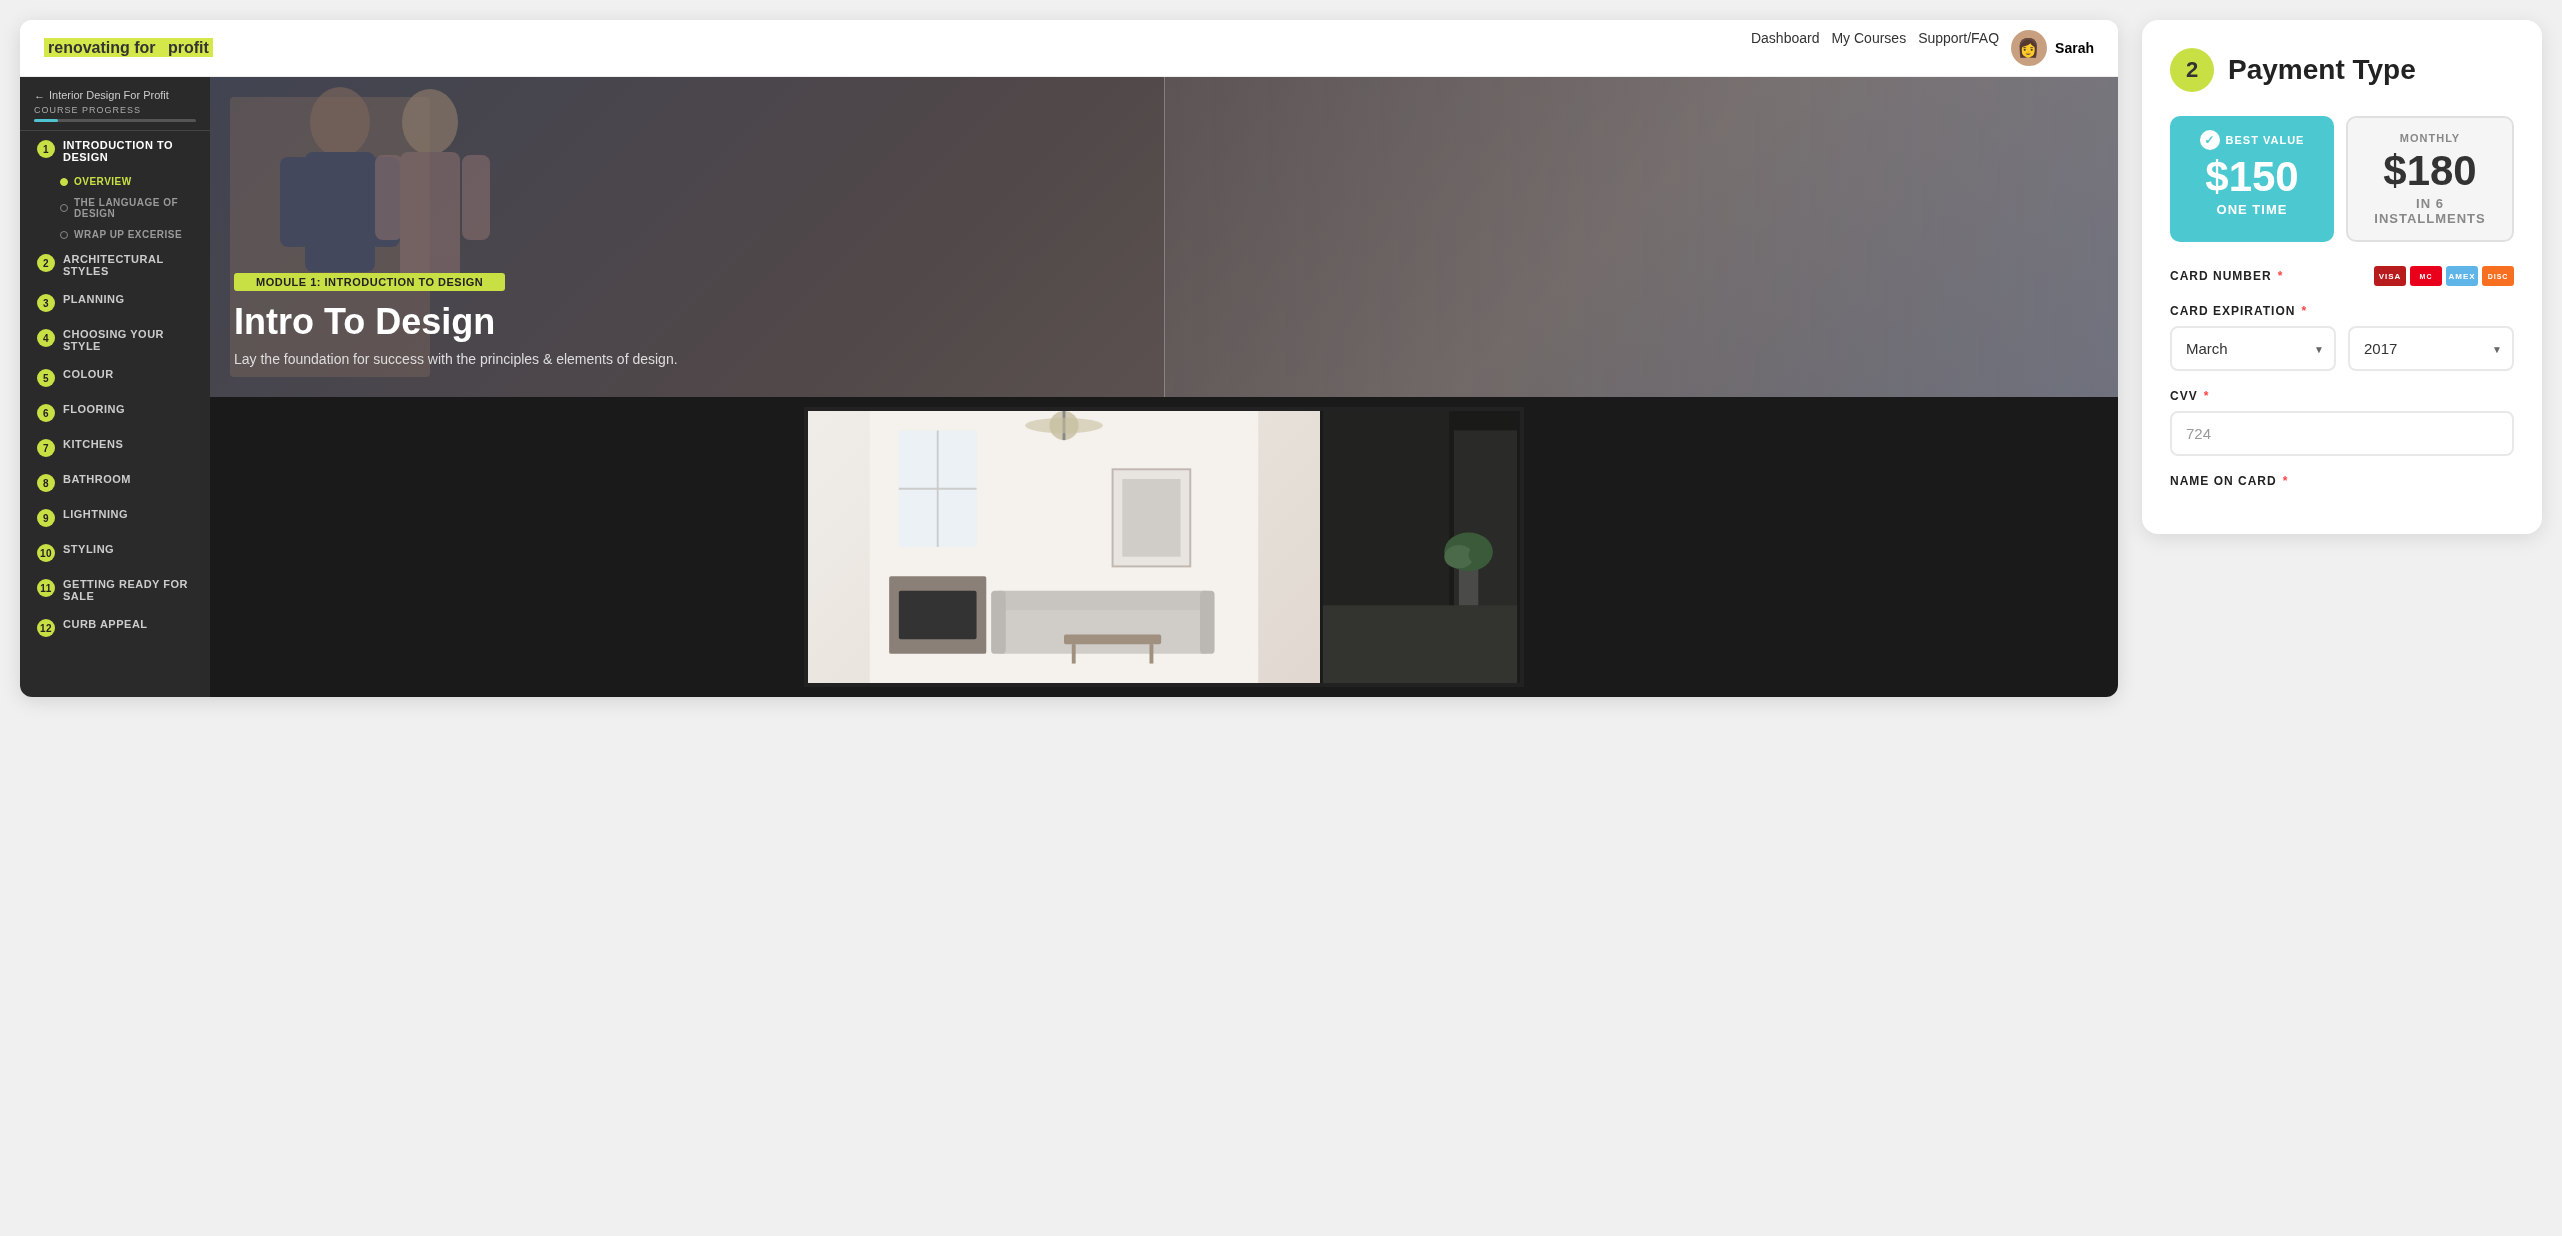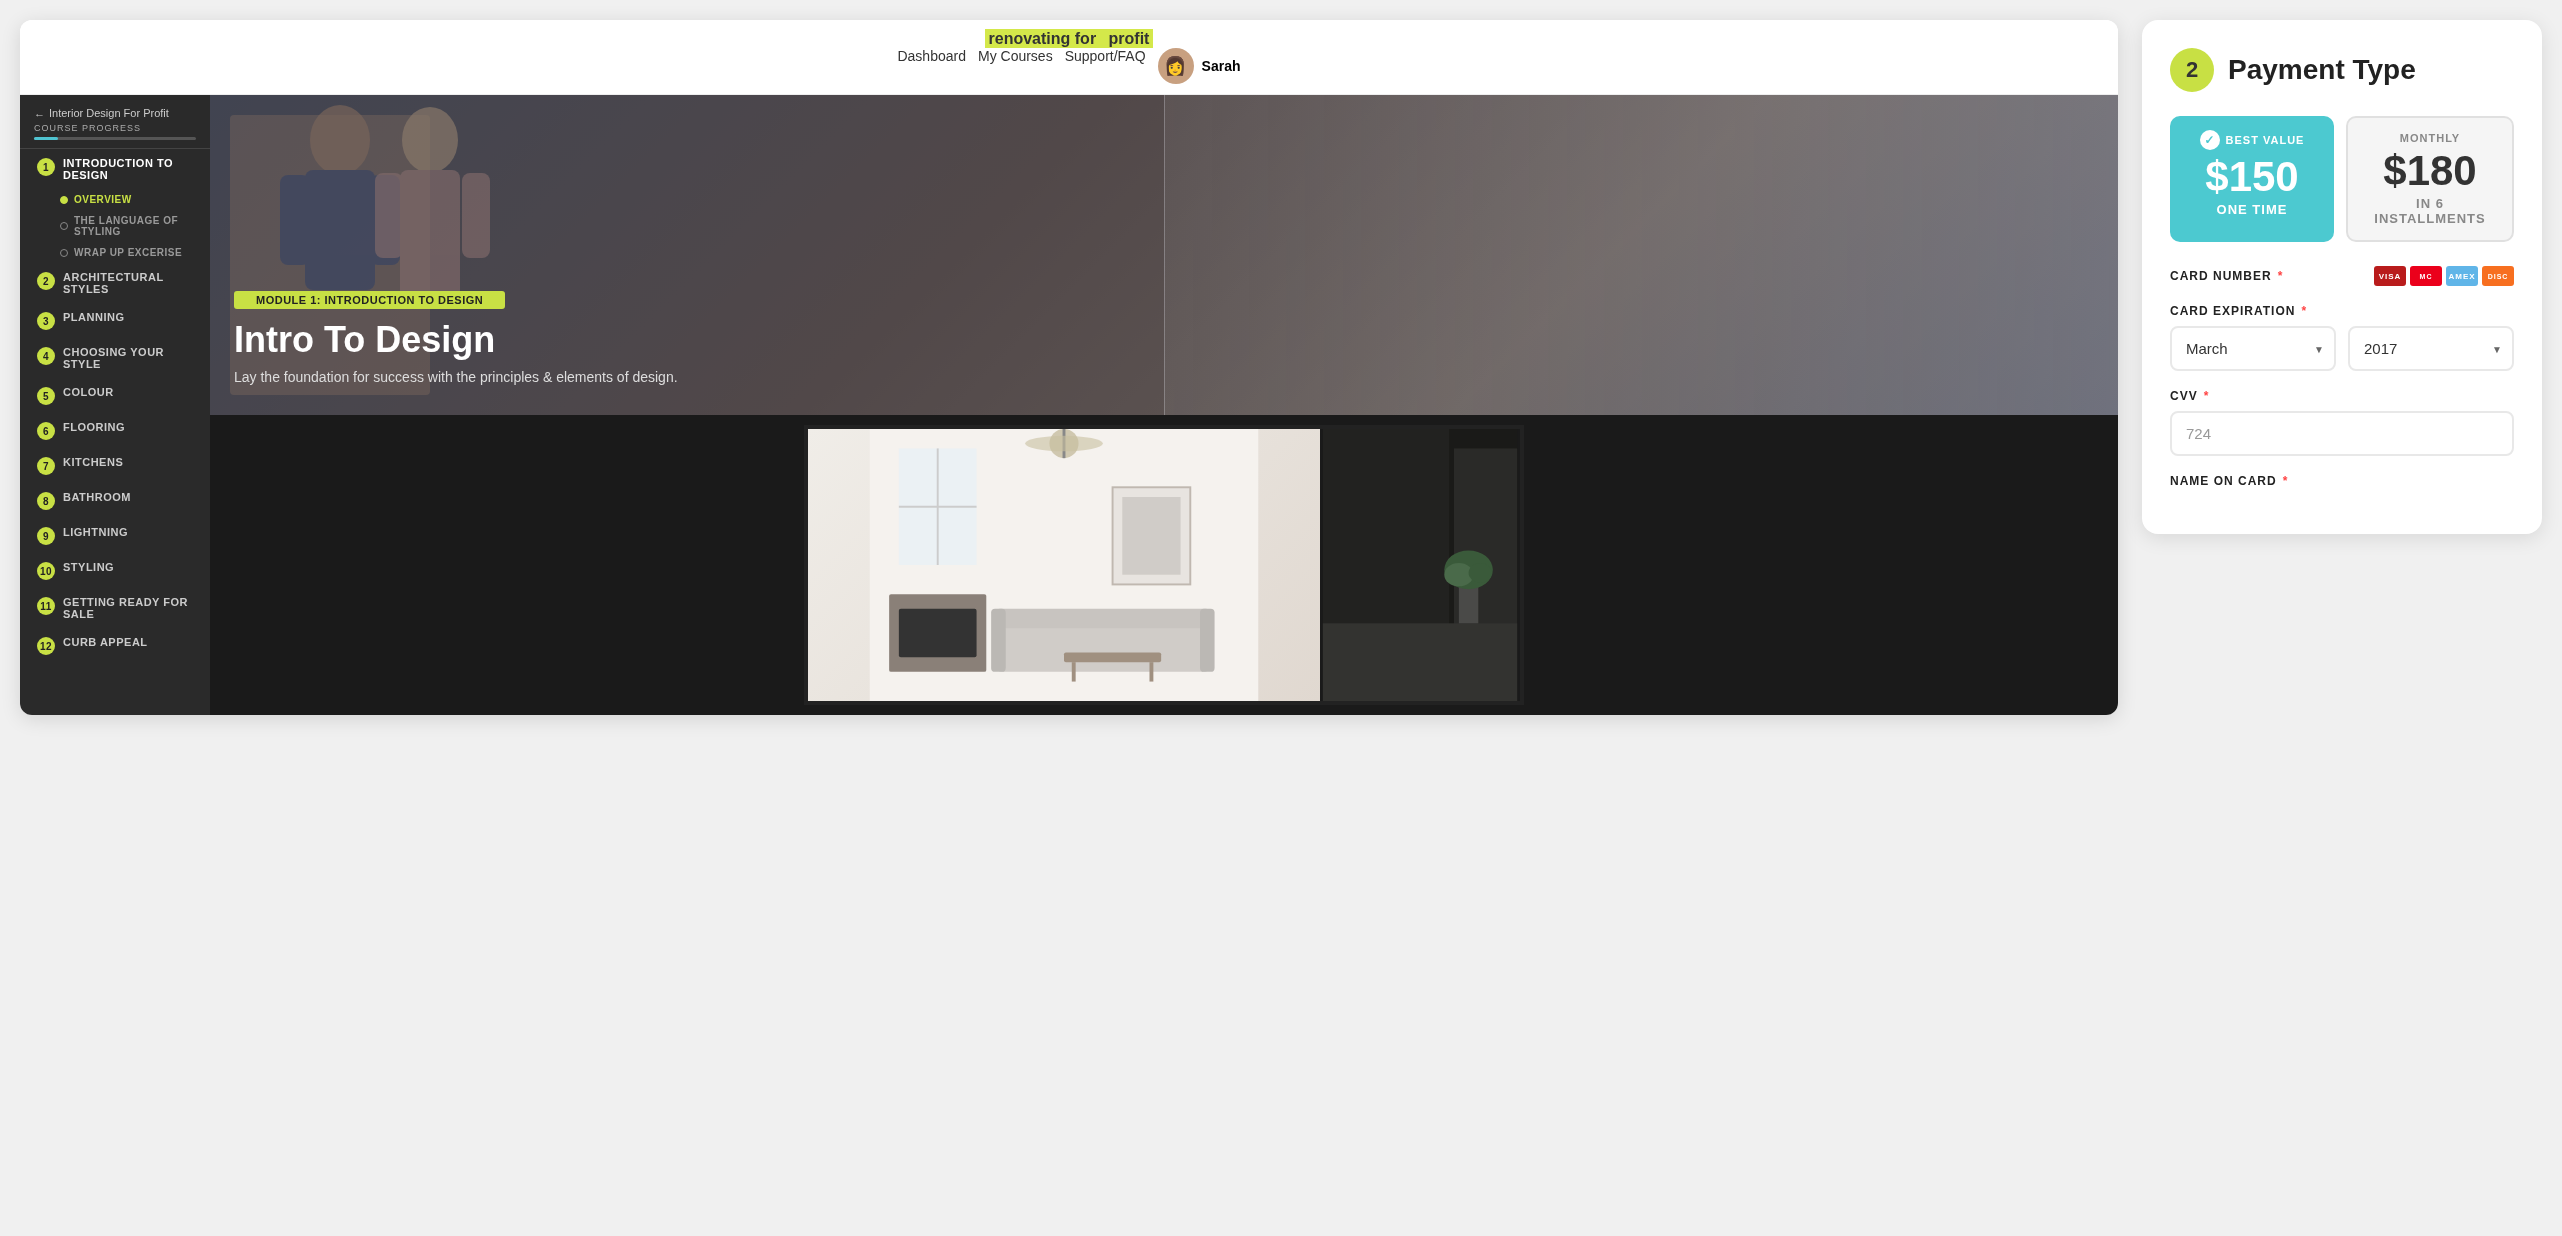--- a/index.html
+++ b/index.html
@@ -25,21 +25,20 @@
     }
 
     
     .top-nav {
       background: #fff;
       padding: 10px 24px;
       display: flex;
       align-items: center;
       justify-content: space-between;
       border-bottom: 1px solid #eee;
-      flex-direction: column;
     }
     .logo {
       font-size: 16px;
       font-weight: 700;
       color: #333;
     }
     .logo span {
       background: #d4e84a;
       padding: 1px 4px;
     }
@@ -491,21 +490,21 @@
         <li class="module-item active">
           <div class="module-number active-circle">1</div>
           <span>INTRODUCTION TO DESIGN</span>
         </li>
         <li class="sub-item active-sub">
           <div class="dot active"></div>
           <span>OVERVIEW</span>
         </li>
         <li class="sub-item">
           <div class="dot"></div>
-          <span>THE LANGUAGE OF STYLING</span>
+          <span>THE LANGUAGE OF DESIGN</span>
         </li>
         <li class="sub-item">
           <div class="dot"></div>
           <span>WRAP UP EXCERISE</span>
         </li>
 
         <li class="module-item">
           <div class="module-number">2</div>
           <span>ARCHITECTURAL STYLES</span>
         </li>

